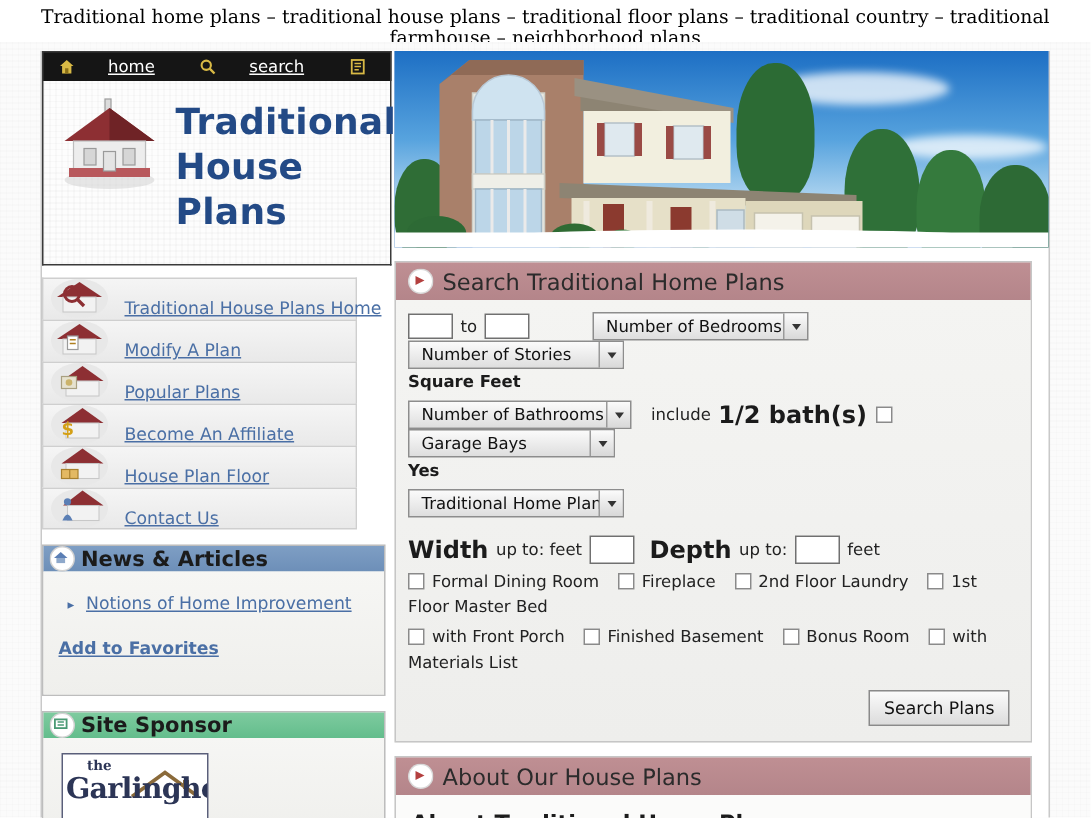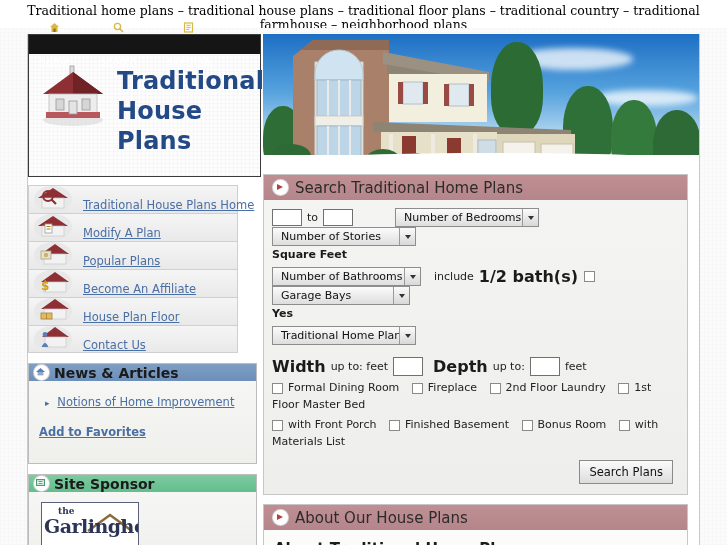--- a/index.html
+++ b/index.html
@@ -32,21 +32,21 @@
     box-sizing:border-box;
   }
   
   .leftcol{position:absolute;left:0;top:0;width:233px;}
   .navbar{
     height:20px;background:#151515;border:1px solid #3a3a3a;border-bottom:none;
     display:flex;align-items:center;padding-left:10px;box-sizing:border-box;
   }
   .navbar a{
     color:#ffffff;text-decoration:underline;font-size:11px;
-    display:inline-flex;align-items:center;gap:22px;margin-right:30px;flex-direction:column;
+    display:inline-flex;align-items:center;gap:22px;margin-right:30px;
   }
   .navicon{width:11px;height:11px;display:inline-block;position:relative;}
   .logo-box{
     height:123px;border:1px solid #3a3a3a;border-top:none;
     background:#fdfdfd;
     background-image:
       repeating-linear-gradient(0deg,rgba(0,0,0,.02) 0 1px,transparent 1px 4px),
       repeating-linear-gradient(90deg,rgba(0,0,0,.02) 0 1px,transparent 1px 4px);
     display:flex;align-items:flex-start;box-sizing:border-box;padding:8px 0 0 8px;
   }

